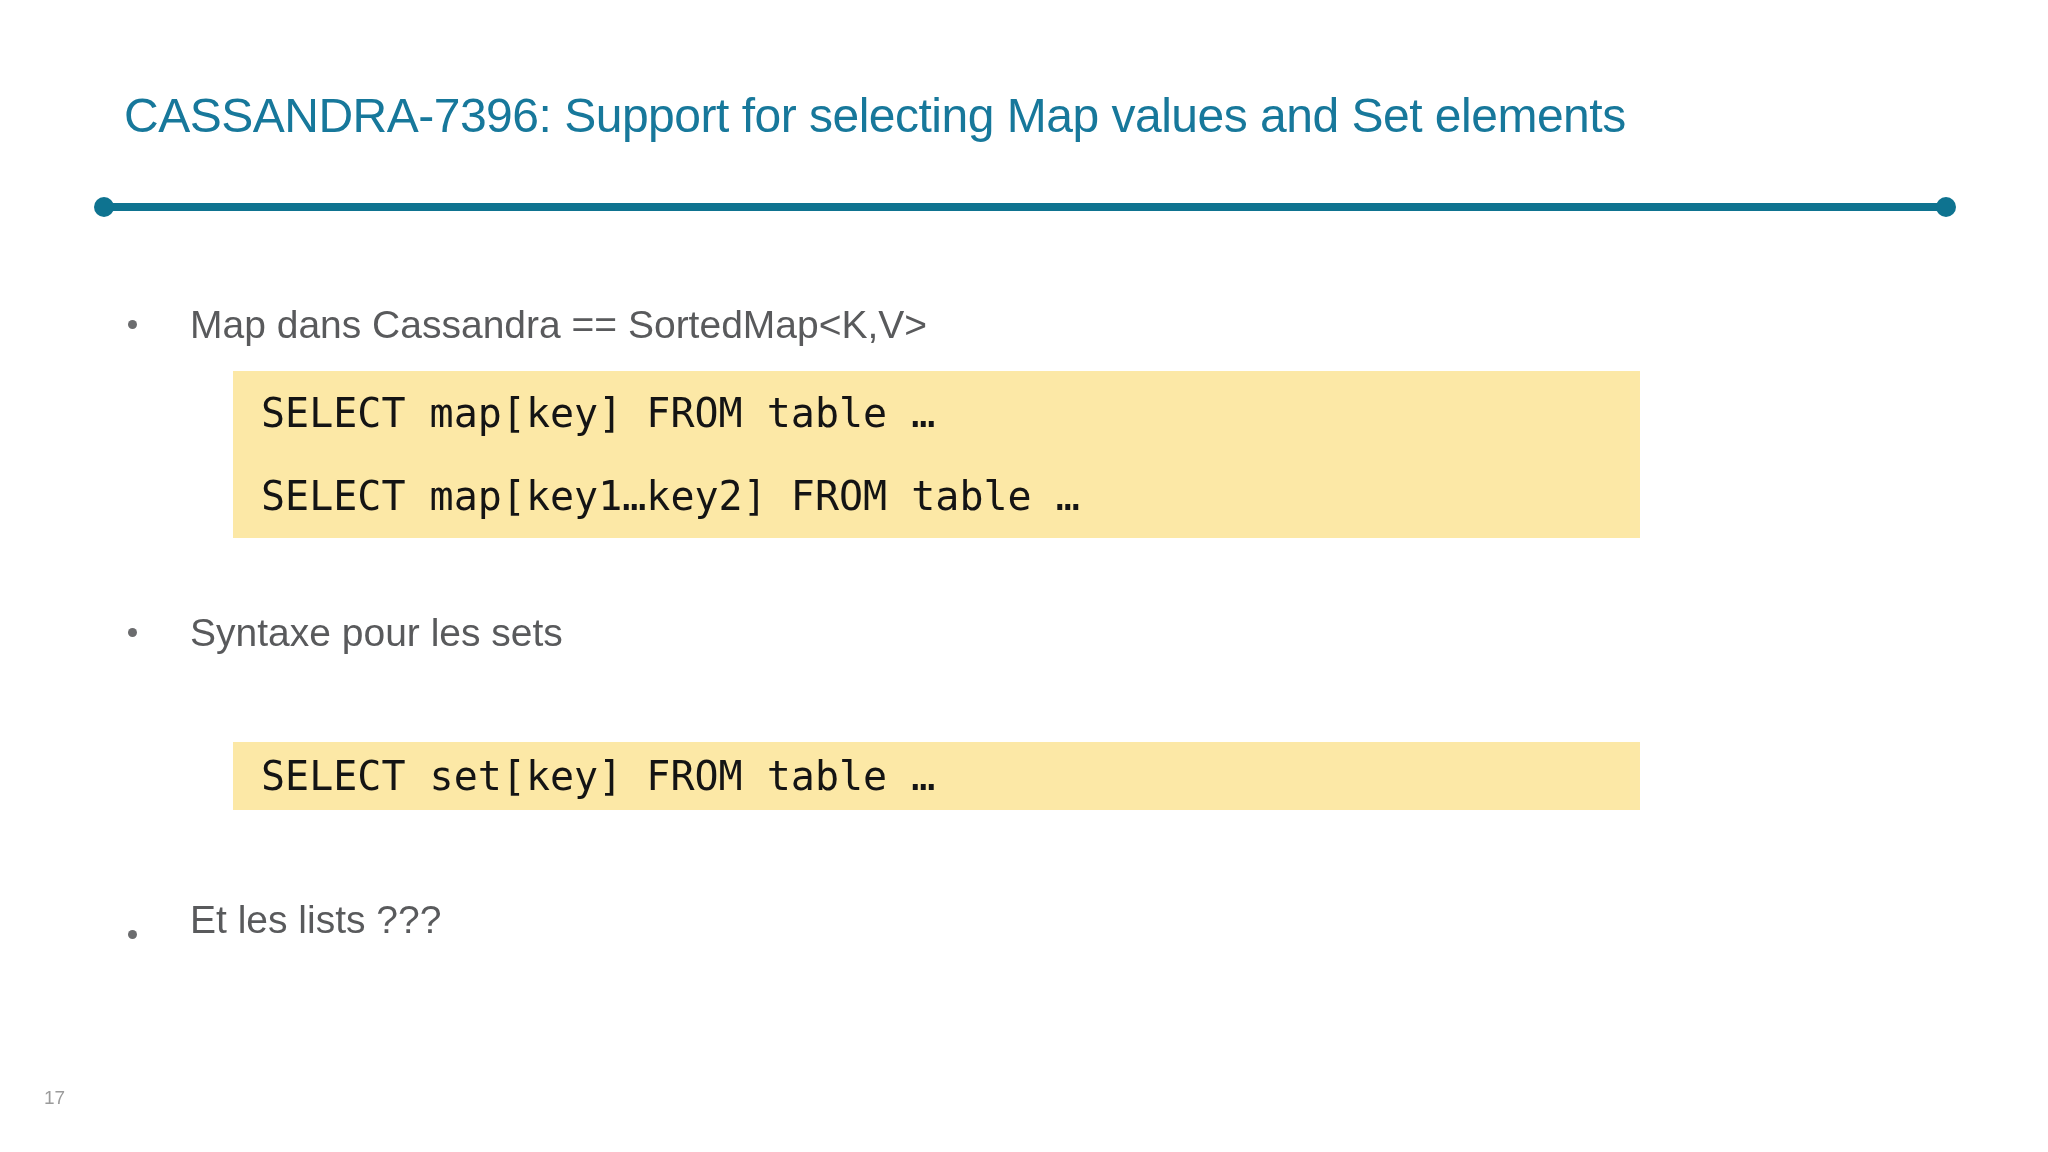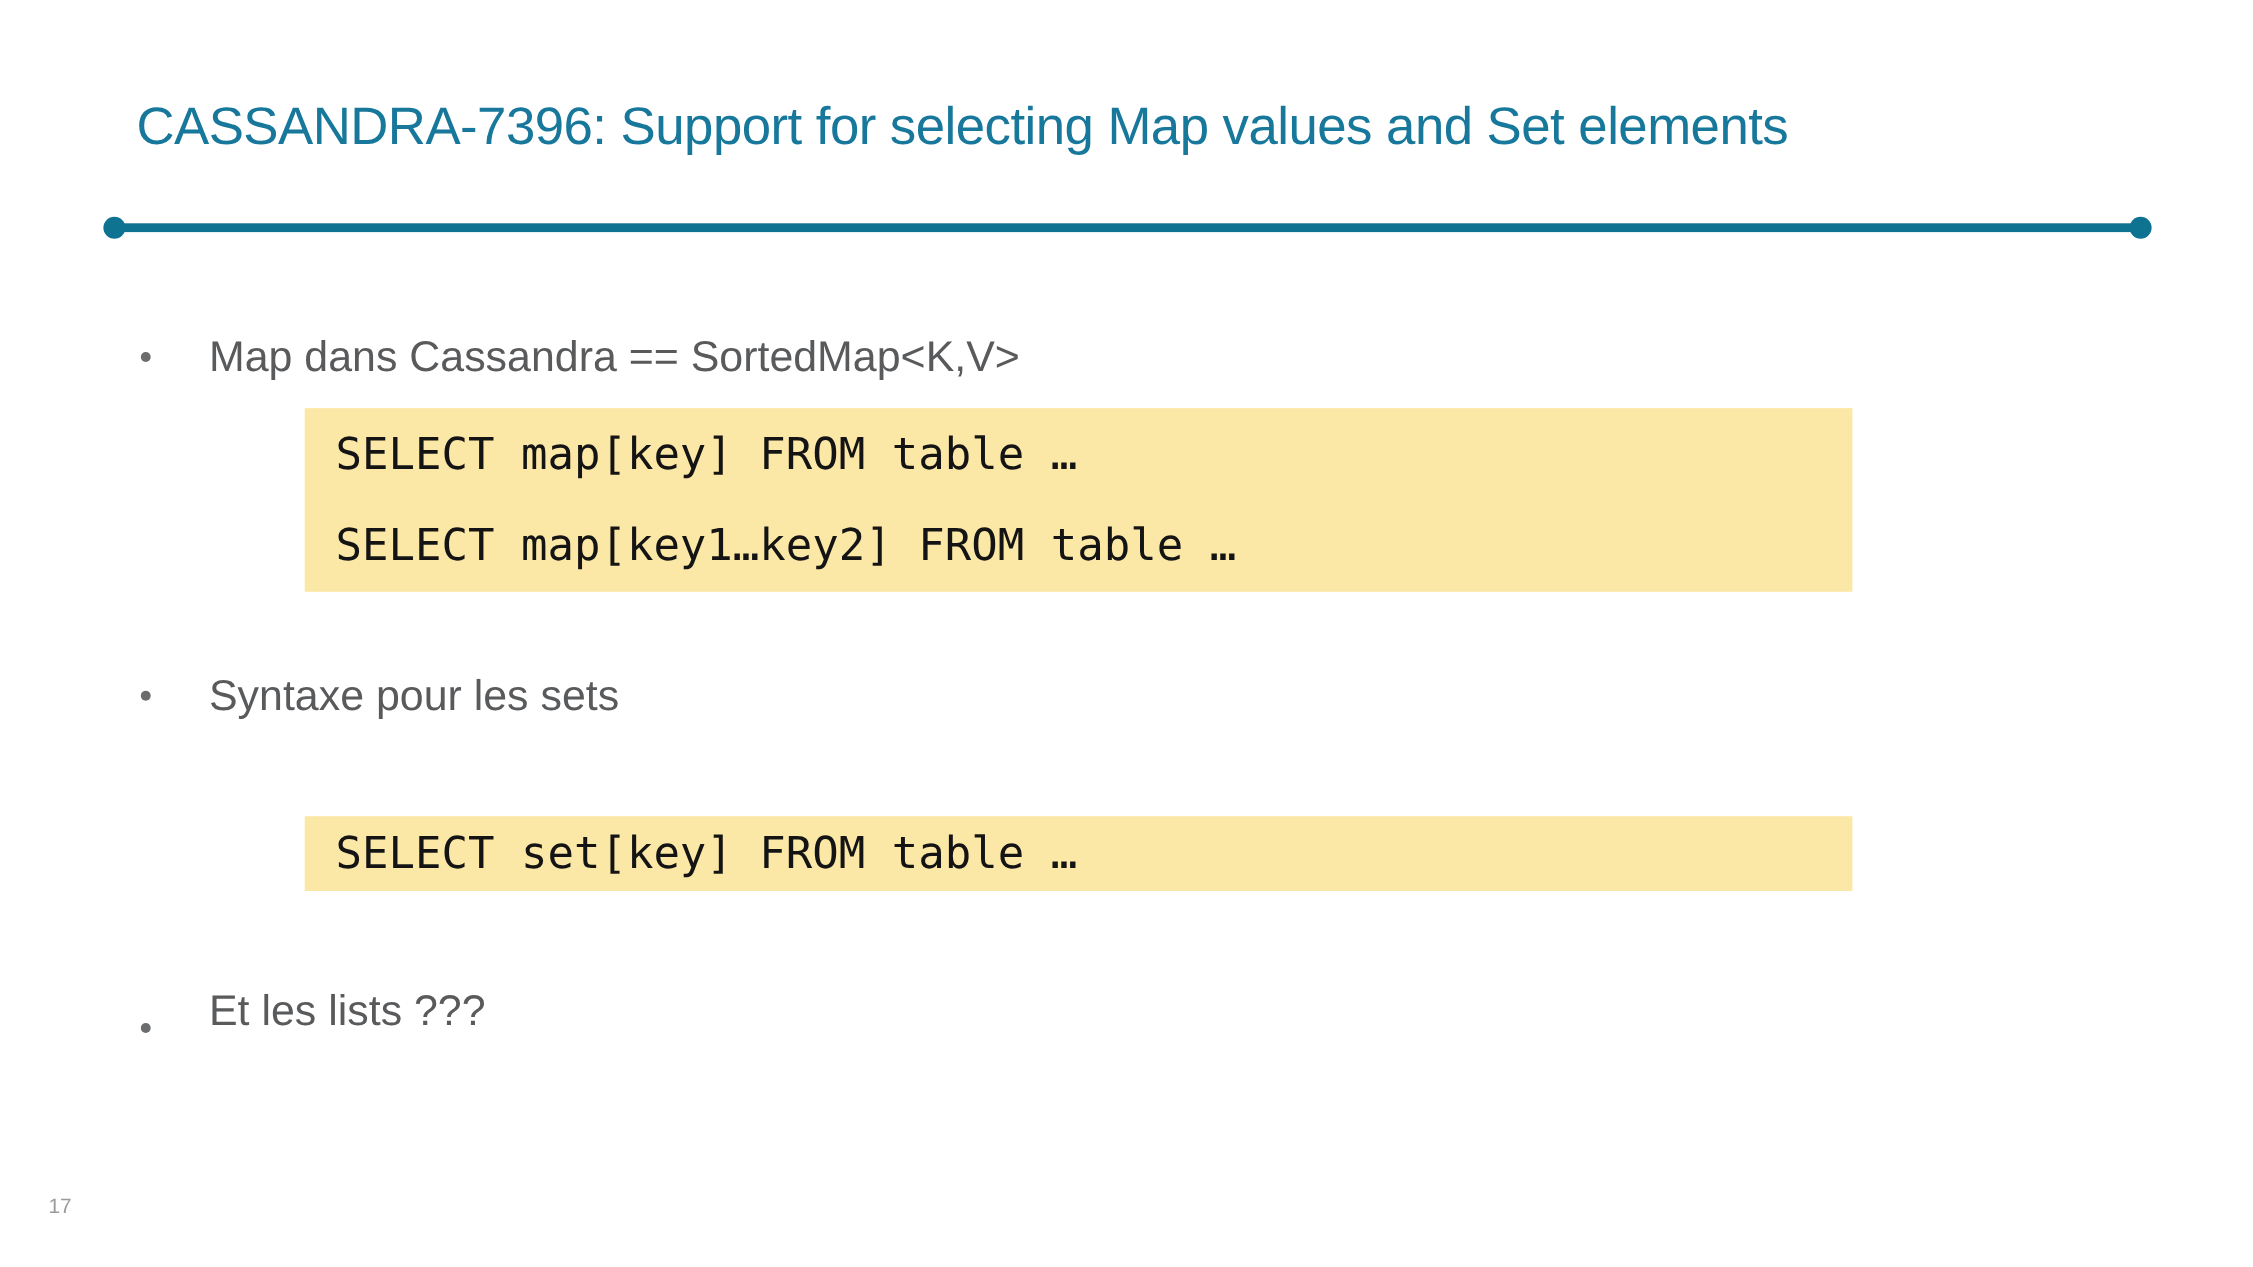--- a/index.html
+++ b/index.html
@@ -71,21 +71,20 @@
   .code-block {
     position: absolute;
     left: 233px;
     width: 1407px;
     background: #fce8a6;
     display: flex;
     flex-direction: column;
     justify-content: space-around;
     box-sizing: border-box;
     padding-left: 28px;
-    margin-left: 44px;
   }
   .code-block-1 { top: 371px; height: 167px; }
   .code-block-2 { top: 742px; height: 68px; }
   .code-line {
     font-family: "DejaVu Sans Mono", monospace;
     font-size: 40px;
     line-height: 1.1;
     color: #141414;
     white-space: pre;
   }

